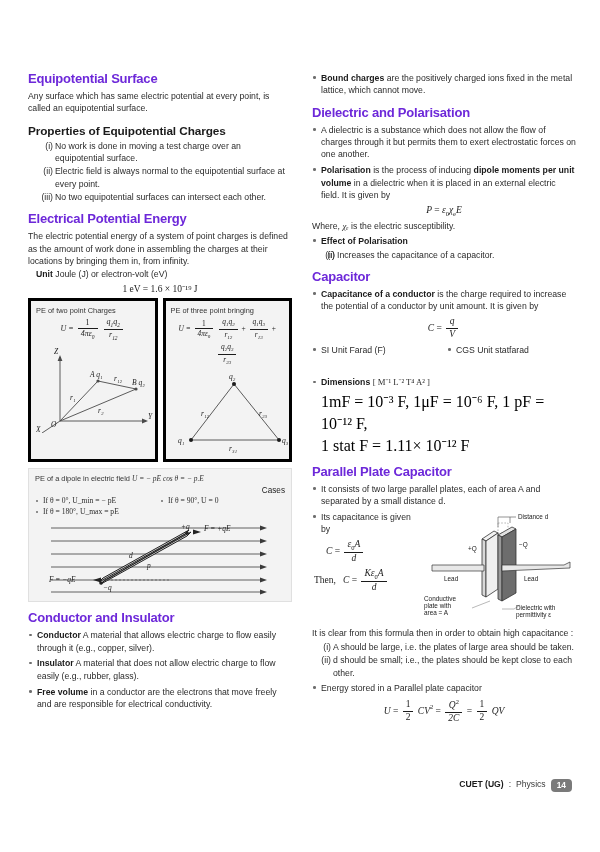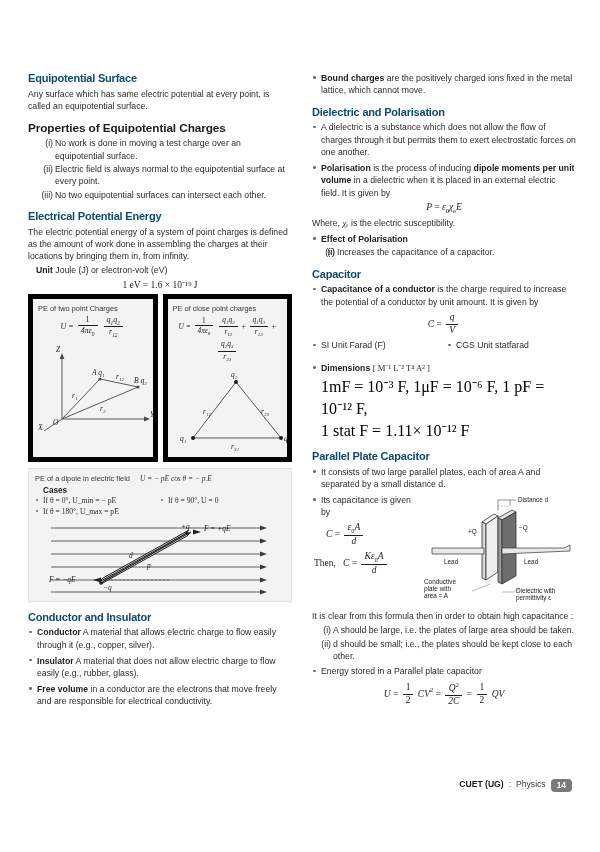--- a/index.html
+++ b/index.html
@@ -8,21 +8,21 @@
     position:relative;width:600px;height:852px;background:#ffffff;
     box-sizing:border-box;overflow:hidden;
   }
   .content{
     position:absolute;left:28px;top:72px;width:548px;
     display:flex;gap:20px;align-items:flex-start;
   }
   .col{width:264px;}
 
   h1.sec{
-    font-size:11px;font-weight:bold;color:#0c4a6e;margin:0 0 3px 0;
+    font-size:13px;font-weight:bold;color:#6d28d9;margin:0 0 3px 0;
     letter-spacing:-0.2px;line-height:1.15;
   }
   h1.sec.tight{margin-top:9px;}
   h2.sub{
     font-size:11.8px;font-weight:bold;color:#1b1b1b;margin:9px 0 2px 0;
     letter-spacing:-0.1px;
   }
   p.para{
     font-size:8.7px;line-height:1.42;color:#2b2b2b;margin:0 0 2px 0;
   }
@@ -59,24 +59,24 @@
   sup{font-size:.68em;}
 
   
   .figcard{
     background:#f3f3f3;border:1px solid #e0e0e0;margin:6px 0;padding:5px 6px;
     box-sizing:border-box;
   }
   .figtitle{font-size:7.4px;color:#333;margin-bottom:1px;}
   .figrow{display:flex;gap:5px;}
   .fighalf{
-    background:#f3f3f3;border:5px solid #000000;padding:5px 5px;box-sizing:border-box;
+    background:#f3f3f3;border:3px solid #000000;padding:5px 5px;box-sizing:border-box;
     flex:1;min-width:0;
   }
-  .cases-title{font-size:8.2px;font-weight:bold;color:#1b1b1b;margin:3px 8px 1px;}
+  .cases-title{font-size:8.2px;font-weight:normal;color:#1b1b1b;margin:3px 0 1px;text-align:right;}
   .casegrid{display:flex;flex-wrap:wrap;}
   .caseitem{
     position:relative;font-size:7.6px;color:#2b2b2b;padding-left:8px;
     width:50%;box-sizing:border-box;margin-bottom:2px;
     font-family:"Liberation Serif",serif;
   }
   .caseitem:before{
     content:"";position:absolute;left:1px;top:3.2px;width:2.2px;height:2.2px;
     background:#6e6e6e;border-radius:50%;
   }
@@ -161,21 +161,21 @@
               <text x="54" y="36">A q₁</text>
               <text x="96" y="44">B q₂</text>
               <text x="34" y="59">r₁</text>
               <text x="62" y="72">r₂</text>
               <text x="78" y="40">r₁₂</text>
             </g>
           </svg>
         </div>
 
         <div class="fighalf">
-          <div class="figtitle">PE of close point charges</div>
+          <div class="figtitle">PE of three point bringing</div>
           <div class="eq" style="font-size:7.4px;margin:2px 0 0;">
             U =
             <span class="frac"><span class="num up">1</span><span class="den">4πε<sub>0</sub></span></span>
             <span class="frac"><span class="num">q<sub>1</sub>q<sub>2</sub></span><span class="den">r<sub>12</sub></span></span>
             <span class="up">+</span>
             <span class="frac"><span class="num">q<sub>1</sub>q<sub>3</sub></span><span class="den">r<sub>13</sub></span></span>
             <span class="up">+</span>
             <span class="frac"><span class="num">q<sub>2</sub>q<sub>3</sub></span><span class="den">r<sub>23</sub></span></span>
           </div>
           <svg width="126" height="88" viewBox="0 0 126 88">
@@ -197,21 +197,21 @@
               <text x="88" y="50">r₂₃</text>
               <text x="58" y="85">r₃₁</text>
             </g>
           </svg>
         </div>
       </div>
 
       <div class="figcard">
         <div class="figtitle">
           <span>PE of a dipole in electric field</span>
-          <span style="font-family:'Liberation Serif',serif;font-style:italic;margin-left:8px;">U = − pE cos θ = − p.E</span>
+          <span style="font-family:'Liberation Serif',serif;font-style:italic;">U = − pE cos θ = − p.E</span>
         </div>
         <div class="cases-title">Cases</div>
         <div class="casegrid">
           <div class="caseitem">If θ = 0°, U_min = − pE</div>
           <div class="caseitem">If θ = 90°, U = 0</div>
           <div class="caseitem">If θ = 180°, U_max = pE</div>
         </div>
         <svg width="238" height="76" viewBox="0 0 238 76" style="margin:2px auto 0;">
           <g stroke="#3a3a3a" stroke-width="0.8">
             <line x1="10" y1="8" x2="222" y2="8"></line>
@@ -291,21 +291,21 @@
 
       <h1 class="sec tight">Capacitor</h1>
       <ul class="bullets">
         <li><b>Capacitance of a conductor</b><span> is the charge required to increase the potential of a conductor by unit amount. It is given by</span></li>
       </ul>
       <div class="eq">
         C <span class="up">=</span>
         <span class="frac"><span class="num">q</span><span class="den">V</span></span>
       </div>
       <ul class="bullets">
-        <li style="margin-bottom:10px;">
+        <li style="margin-bottom:20px;">
           <div class="twocolmini">
             <div>SI Unit Farad (F)</div>
             <div style="position:relative;padding-left:9px;">
               <span style="position:absolute;left:1px;top:4.3px;width:2.6px;height:2.6px;background:#6e6e6e;border-radius:50%;display:block;"></span>
               <span>CGS Unit statfarad</span>
             </div>
           </div>
         </li>
         <li style="margin-bottom:1px;">
           <b>Dimensions</b>

